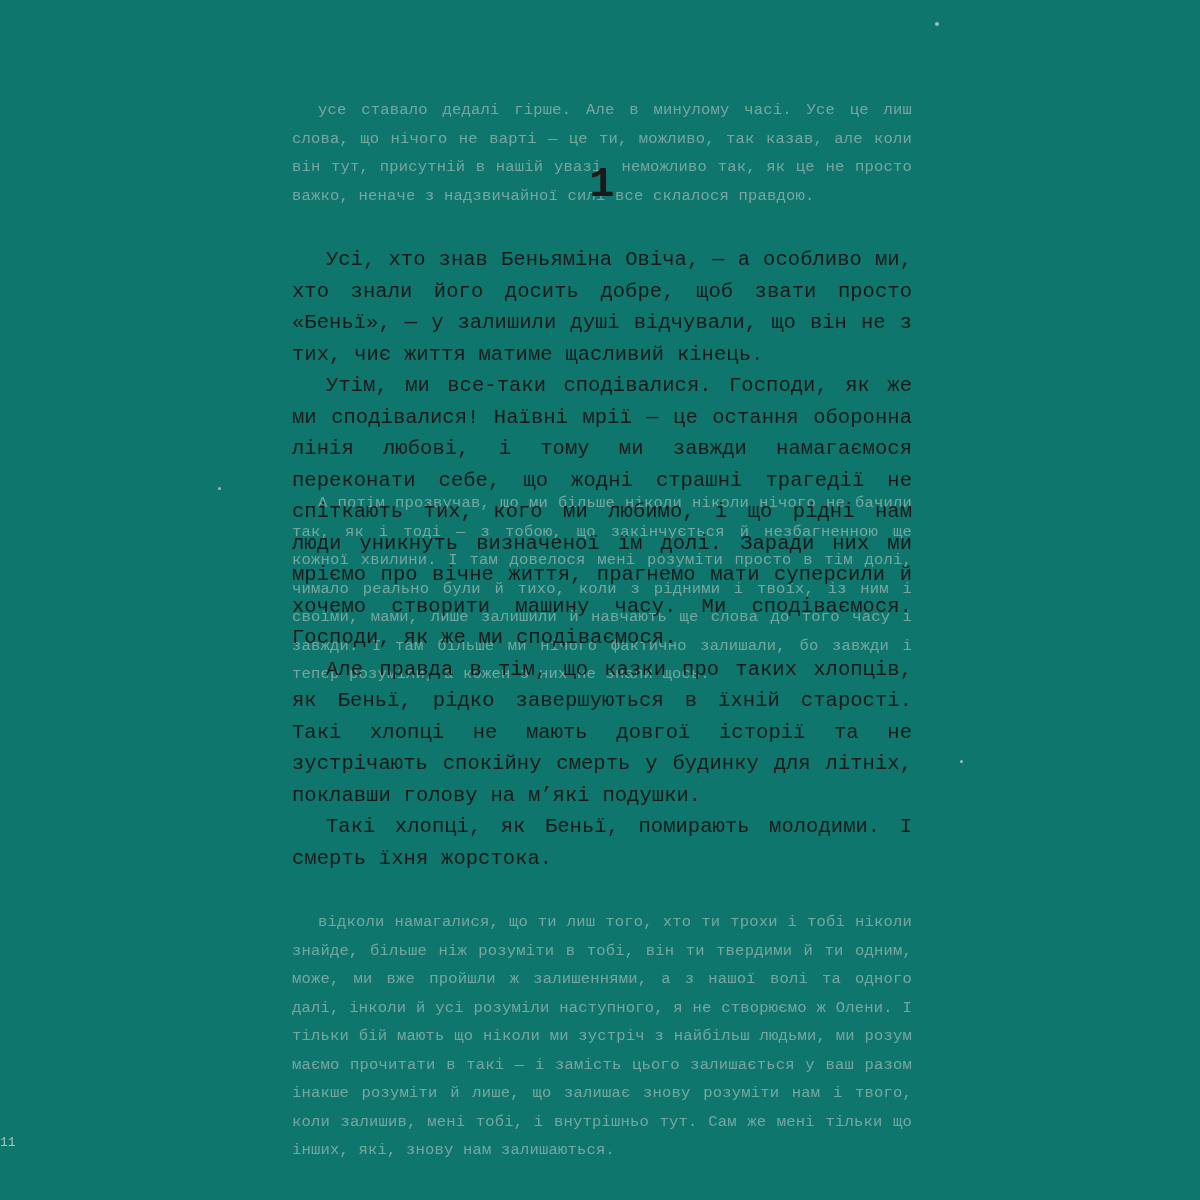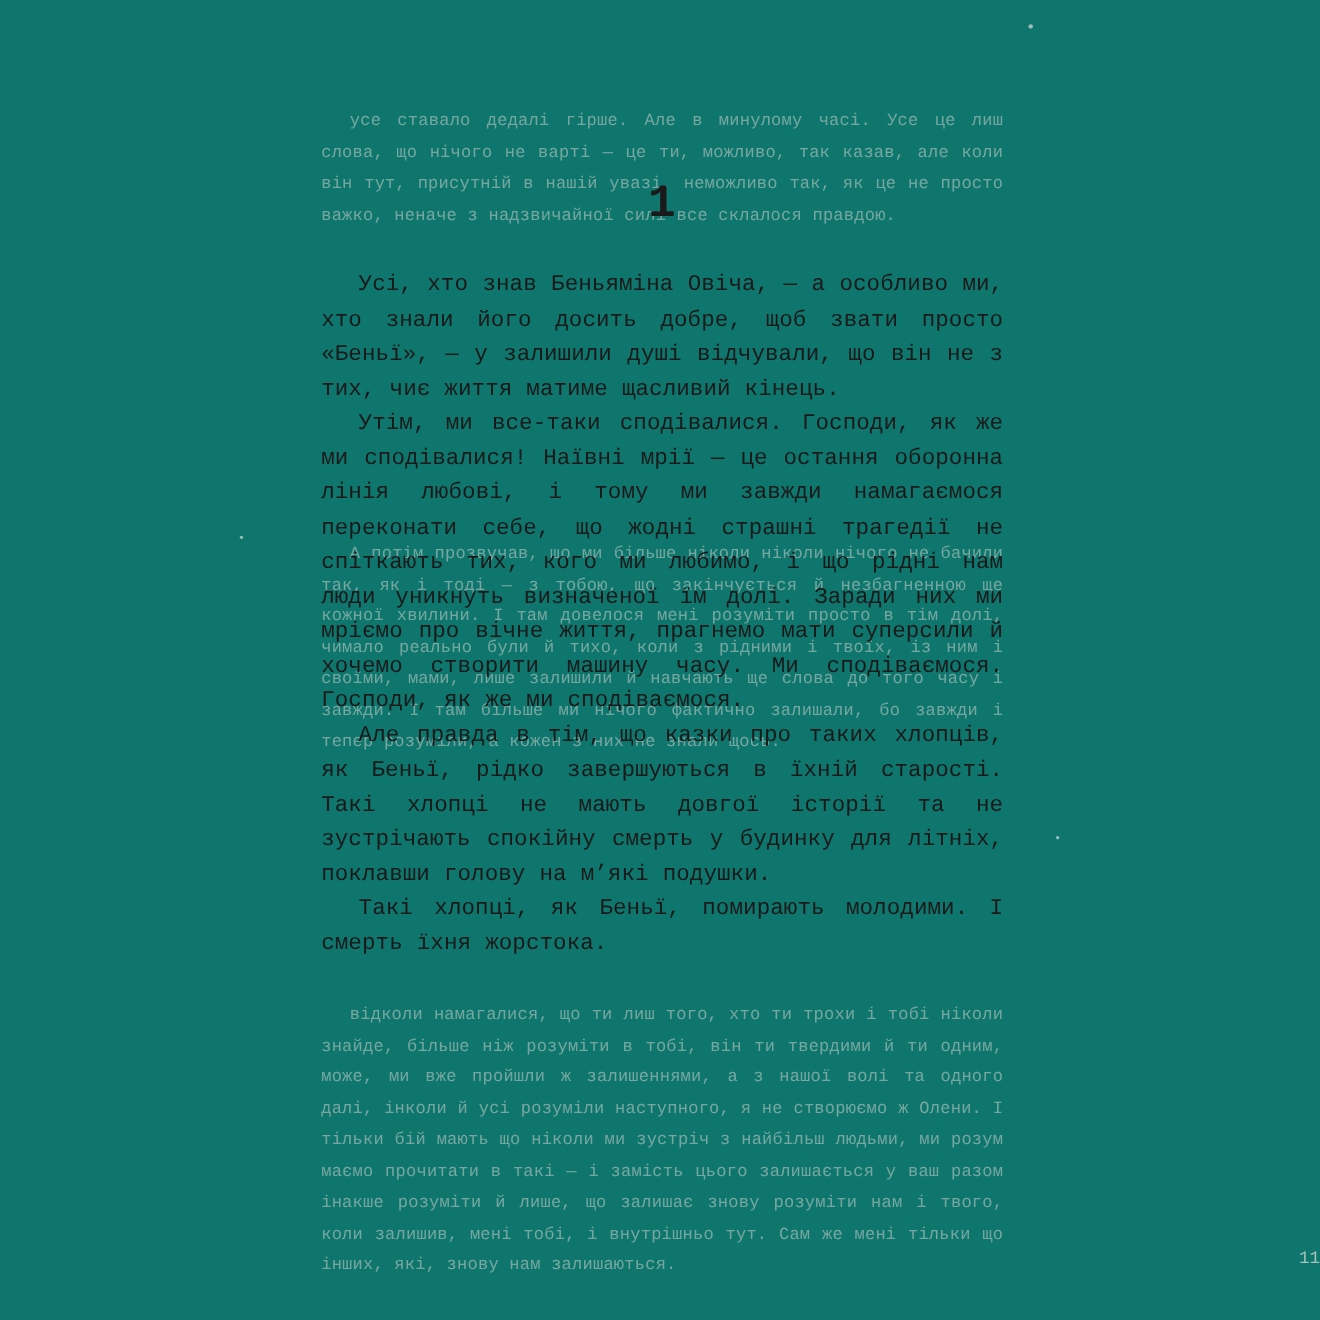--- a/index.html
+++ b/index.html
@@ -66,22 +66,22 @@
     text-align: justify;
     text-indent: 34px;
     letter-spacing: 0.05px;
     word-spacing: 0.4px;
   }
   .page-folio {
     position: absolute;
     left: 0;
     right: 0;
     top: 1135px;
-    text-align: right;
-    font-size: 16px;
+    text-align: left;
+    font-size: 13px;
     color: #cfd4cf;
     opacity: 0.8;
     user-select: none;
   }
   
   .speck {
     position: absolute;
     background: #d8dcd8;
     border-radius: 50%;
     opacity: 0.7;

